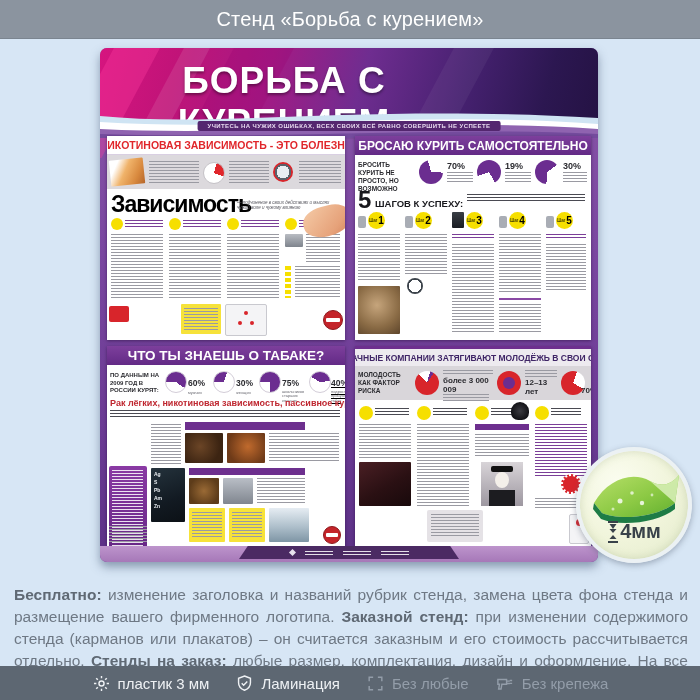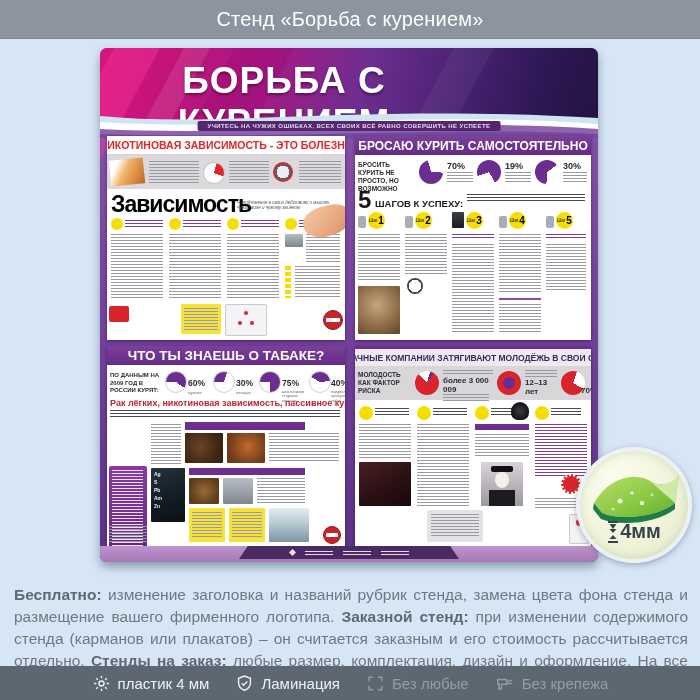--- a/index.html
+++ b/index.html
@@ -230,21 +230,21 @@
         <span style="font-size:13.5px;">ЧТО ТЫ ЗНАЕШЬ О ТАБАКЕ?</span>
       </div>
     <div class="abs lead" style="left:3px;top:26px;width:54px;font-size:6px;">ПО ДАННЫМ НА 2009 ГОД В РОССИИ КУРЯТ:</div>
     <div class="abs pie" style="left:58px;top:25px;width:20px;height:20px;background:conic-gradient(from -90deg,#6b2d90 0 216deg,#fff 0);border:1px solid #d3cdd8;"></div>
     <div class="abs" style="left:81px;top:26px;width:24px;"><span class="stat-val" style="font-size:8.5px;">60%</span><div style="font-size:4px;color:#6a6a72;">мужчин</div></div>
     <div class="abs pie" style="left:106px;top:25px;width:20px;height:20px;background:conic-gradient(from -90deg,#6b2d90 0 108deg,#fff 0);border:1px solid #d3cdd8;"></div>
     <div class="abs" style="left:129px;top:26px;width:24px;"><span class="stat-val" style="font-size:8.5px;">30%</span><div style="font-size:4px;color:#6a6a72;">женщин</div></div>
     <div class="abs pie" style="left:152px;top:25px;width:20px;height:20px;background:conic-gradient(from -90deg,#6b2d90 0 270deg,#fff 0);border:1px solid #d3cdd8;"></div>
     <div class="abs" style="left:175px;top:26px;width:26px;"><span class="stat-val" style="font-size:8.5px;">75%</span><div style="font-size:4px;color:#6a6a72;line-height:1.1;">школьников старших классов</div></div>
     <div class="abs pie" style="left:202px;top:25px;width:20px;height:20px;background:conic-gradient(from -60deg,#6b2d90 0 144deg,#fff 0);border:1px solid #d3cdd8;"></div>
-    <div class="abs" style="left:224px;top:26px;width:14px;"><span class="stat-val" style="font-size:8.5px;">40%</span><div style="font-size:4px;color:#6a6a72;line-height:1.1;">подростков пробуют табак</div></div>
+    <div class="abs" style="left:224px;top:26px;width:14px;text-decoration:underline;"><span class="stat-val" style="font-size:8.5px;">40%</span><div style="font-size:4px;color:#6a6a72;line-height:1.1;">подростков пробуют табак</div></div>
     <div class="abs" style="left:3px;top:52px;width:232px;font-size:9px;font-weight:bold;color:#bf2730;white-space:nowrap;">Рак лёгких, никотиновая зависимость, пассивное курение –</div>
     <div class="abs phd" style="left:3px;top:64px;width:230px;height:8px;"></div>
 
     <div class="abs pbox" style="left:2px;top:76px;width:38px;height:100px;">
         <div class="phw abs" style="left:3px;top:4px;width:31px;height:90px;"></div>
       </div>
     <div class="abs ph" style="left:44px;top:78px;width:30px;height:40px;"></div>
     <div class="abs" style="left:78px;top:76px;width:120px;height:8px;background:#6d2f8e;"></div>
     <div class="abs imgb" style="left:78px;top:87px;width:38px;height:30px;background:radial-gradient(circle at 40% 45%,#6b4526,#3c2412 70%);"></div>
     <div class="abs imgb" style="left:120px;top:87px;width:38px;height:30px;background:radial-gradient(circle at 55% 45%,#c06a2d,#6e3a18 75%);"></div>
@@ -388,21 +388,21 @@
 </div>
 
 <p class="desc"><b>Бесплатно:</b><span> изменение заголовка и названий рубрик стенда, замена цвета фона стенда и размещение вашего фирменного логотипа. </span><b>Заказной стенд:</b><span> при изменении содержимого стенда (карманов или плакатов) – он считается заказным и его стоимость рассчитывается отдельно. </span><b>Стенды на заказ:</b><span> любые размер, комплектация, дизайн и оформление. На все изготовленные стенды даем 2 года гарантии. Выгодно, эстетично и надежно!</span></p>
 
 <div class="bottombar">
   <div class="fitem on">
     <svg width="19" height="19" viewBox="0 0 24 24" fill="none" stroke="#eef1f4" stroke-width="1.8">
       <circle cx="12" cy="12" r="3.2"></circle>
       <path d="M12 2.5v3M12 18.5v3M2.5 12h3M18.5 12h3M5.3 5.3l2.1 2.1M16.6 16.6l2.1 2.1M18.7 5.3l-2.1 2.1M7.4 16.6l-2.1 2.1"></path>
     </svg>
-    <span>пластик 4 мм</span>
+    <span>пластик 3 мм</span>
   </div>
   <div class="fitem on">
     <svg width="19" height="19" viewBox="0 0 24 24" fill="none" stroke="#eef1f4" stroke-width="1.8">
       <path d="M12 2.5l7.5 3v5.5c0 4.8-3.2 7.9-7.5 9.5-4.3-1.6-7.5-4.7-7.5-9.5V5.5z"></path>
       <path d="M8.5 11.8l2.4 2.4 4.6-4.6"></path>
     </svg>
     <span>Ламинация</span>
   </div>
   <div class="fitem off">
     <svg width="19" height="19" viewBox="0 0 24 24" fill="none" stroke="#939da9" stroke-width="1.8">

